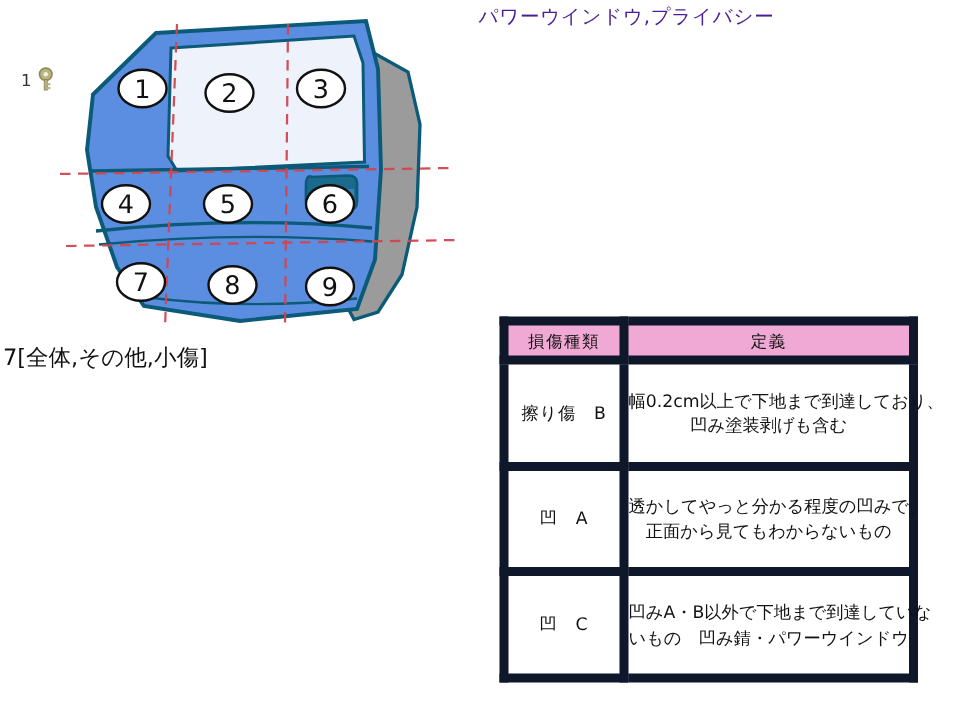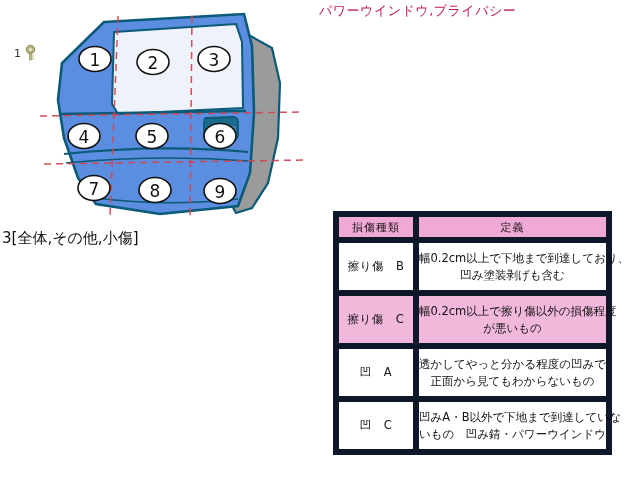--- a/index.html
+++ b/index.html
@@ -8,21 +8,21 @@
     background:#ffffff;
     font-family:"DejaVu Sans","Liberation Sans",sans-serif;
     overflow:hidden;
     position:relative;
   }
   .root{position:absolute;inset:0;}
 
   
   #top-annotation{
     position:absolute;left:319px;top:2px;
-    font-size:13px;color:#be185d;
+    font-size:13px;color:#4c1d95;
     letter-spacing:0.5px;
     white-space:nowrap;
   }
 
   
   #marker-group{
     position:absolute;left:14px;top:44px;
     display:flex;align-items:center;gap:3px;
   }
   #marker-group .m-num{font-size:11px;color:#333;line-height:1;}
@@ -173,48 +173,41 @@
         <text class="cellnum" x="115" y="183">8</text>
       </g>
       <g>
         <ellipse cx="180" cy="183" rx="16" ry="12.5" fill="#ffffff" stroke="#111" stroke-width="1.6"></ellipse>
         <text class="cellnum" x="180" y="184">9</text>
       </g>
 
     </svg>
   </div>
 
-  <div id="diagram-caption">3[全体,その他,小傷]</div>
+  <div id="diagram-caption">7[全体,その他,小傷]</div>
 
   <table id="definition-table">
     <colgroup>
         <col class="c1">
         <col class="c2">
       </colgroup>
     <thead>
       <tr>
         <th class="th-cell">損傷種類</th>
         <th class="th-cell">定義</th>
       </tr>
     </thead>
     <tbody>
       <tr class="row-white body-row">
         <td class="kind-cell">擦り傷　B</td>
         <td class="def-cell">
           <span class="l">幅0.2cm以上で下地まで到達しており、</span>
           <span class="l">凹み塗装剥げも含む</span>
         </td>
       </tr>
-      <tr class="row-pink body-row">
-        <td class="kind-cell">擦り傷　C</td>
-        <td class="def-cell">
-          <span class="l">幅0.2cm以上で擦り傷以外の損傷程度</span>
-          <span class="l">が悪いもの</span>
-        </td>
-      </tr>
       <tr class="row-white body-row">
         <td class="kind-cell">凹　A</td>
         <td class="def-cell">
           <span class="l">透かしてやっと分かる程度の凹みで、</span>
           <span class="l">正面から見てもわからないもの</span>
         </td>
       </tr>
       <tr class="row-white body-row">
         <td class="kind-cell">凹　C</td>
         <td class="def-cell">

